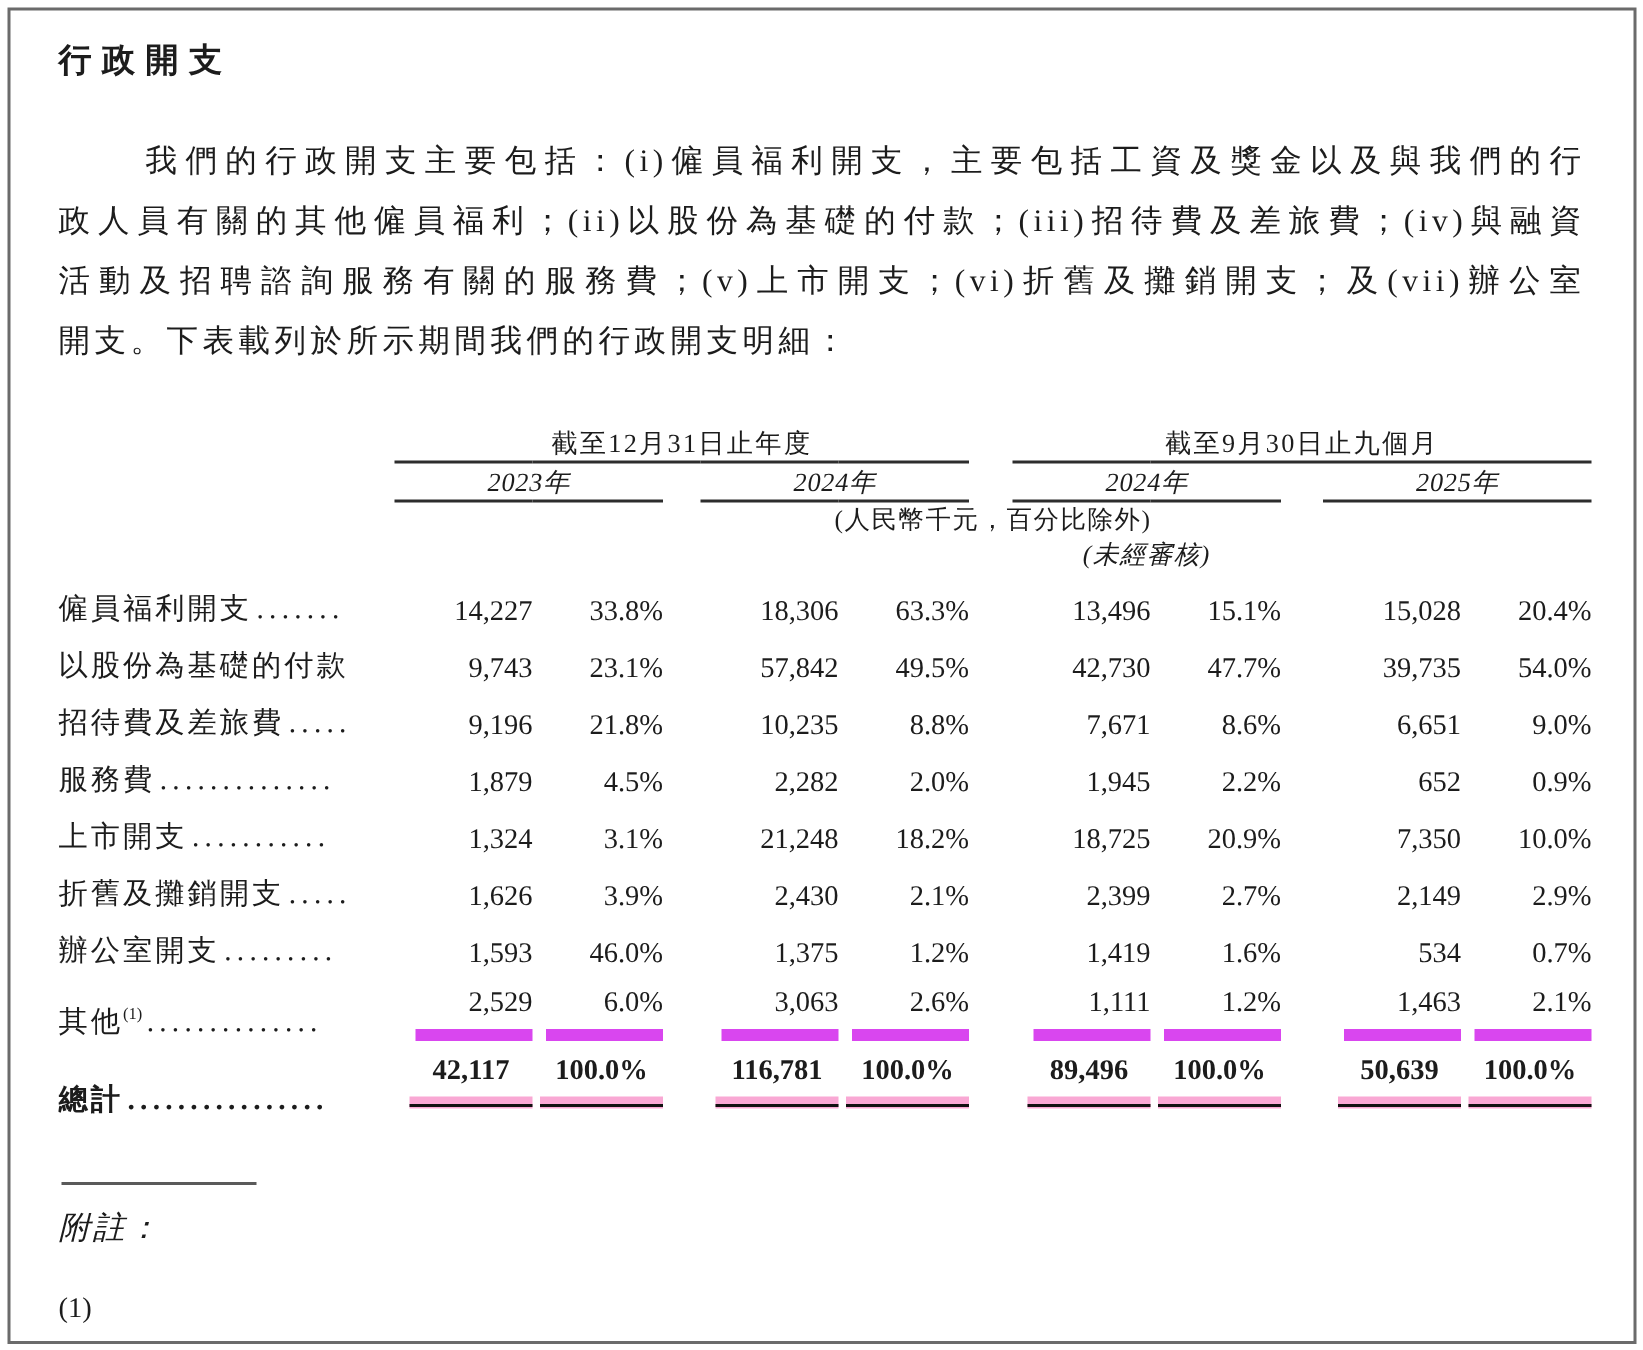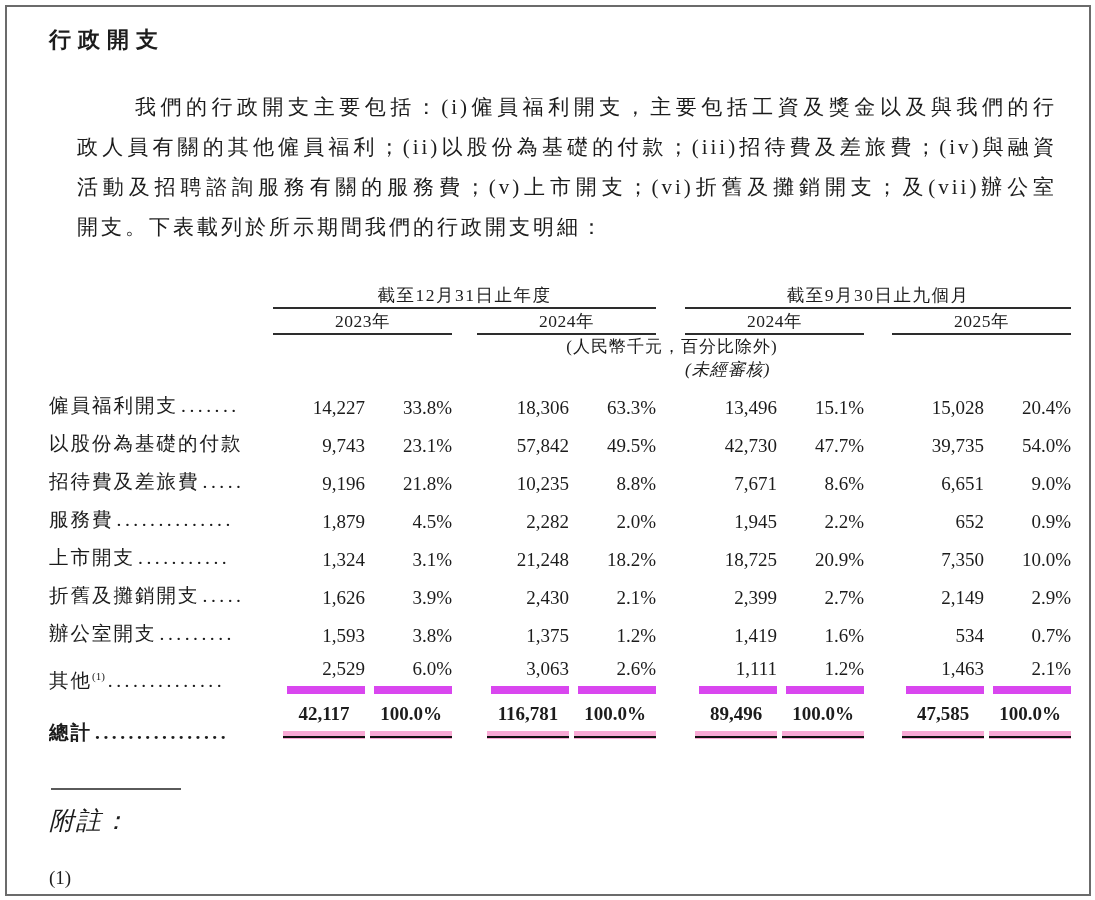--- a/index.html
+++ b/index.html
@@ -17,40 +17,39 @@
     overflow: hidden;
   }
   .page {
     position: absolute;
     left: 5px;
     top: 5px;
     width: 1086px;
     height: 891px;
     box-sizing: border-box;
     border: 2px solid #6b6b6b;
-    padding: 14px 32px 10px 42px;
+    padding: 14px 32px 10px 32px;
     background: #ffffff;
   }
   .title {
     font-size: 22px;
     font-weight: bold;
     letter-spacing: 7px;
     margin-top: 4px;
   }
   .para {
     margin-top: 32px;
     font-size: 21px;
     line-height: 40px;
     letter-spacing: 3px;
   }
   .para .line {
     text-align: justify;
     text-align-last: justify;
     white-space: nowrap;
-    margin-left: 28px;
   }
   .para .line.first { text-indent: 58px; }
   .para .line.last  { text-align-last: left; white-space: normal; }
 
   table.fin {
     margin-top: 36px;
     border-collapse: collapse;
     table-layout: fixed;
     width: 1022px;
   }
@@ -68,31 +67,32 @@
     padding-bottom: 7px;
   }
   .yr {
     font-size: 17.5px;
     font-weight: bold;
     text-align: center;
     letter-spacing: 0.5px;
     border-bottom: 2px solid #2d2d2d;
     padding-top: 16px;
     padding-bottom: 6px;
+    font-style: italic;
   }
   .unit-row td {
     font-size: 17px;
     text-align: center;
     letter-spacing: 1px;
     padding-top: 14px;
   }
   .unaudited-row td {
     font-size: 17px;
     font-style: italic;
-    text-align: left;
+    text-align: center;
     letter-spacing: 1px;
     padding-top: 8px;
     padding-bottom: 4px;
   }
   tr.datarow td { padding-top: 11px; }
   td.lbl {
     font-size: 19.5px;
     letter-spacing: 2px;
     white-space: nowrap;
     overflow: hidden;
@@ -131,21 +131,21 @@
     bottom: -7px;
     border-bottom: 2px solid #111111;
   }
   .footnote-rule {
     width: 130px;
     border: none;
     border-top: 2.5px solid #5a5a5a;
     margin: 42px 0 0 2px;
   }
   .fn-label {
-    font-size: 25px;
+    font-size: 21px;
     font-style: italic;
     letter-spacing: 2px;
     margin-top: 14px;
   }
   .fn-item {
     display: flex;
     margin-top: 30px;
     font-size: 19px;
     letter-spacing: 2.5px;
   }
@@ -290,21 +290,21 @@
           <td class="gapcell"></td>
           <td class="num">2,399</td>
           <td class="pct">2.7%</td>
           <td class="gapcell"></td>
           <td class="num">2,149</td>
           <td class="pct">2.9%</td>
         </tr>
         <tr class="datarow">
           <td class="lbl"><span>辦公室開支</span><sup></sup><span class="dots">.........</span></td>
           <td class="num">1,593</td>
-          <td class="pct">3.8%</td>
+          <td class="pct">46.0%</td>
           <td class="gapcell"></td>
           <td class="num">1,375</td>
           <td class="pct">1.2%</td>
           <td class="gapcell"></td>
           <td class="num">1,419</td>
           <td class="pct">1.6%</td>
           <td class="gapcell"></td>
           <td class="num">534</td>
           <td class="pct">0.7%</td>
         </tr>
@@ -326,21 +326,21 @@
           <td class="lbl"><span>總計</span><sup></sup><span class="dots">................</span></td>
           <td class="num"><span class="uu">42,117</span></td>
           <td class="pct"><span class="uu">100.0%</span></td>
           <td class="gapcell"></td>
           <td class="num"><span class="uu">116,781</span></td>
           <td class="pct"><span class="uu">100.0%</span></td>
           <td class="gapcell"></td>
           <td class="num"><span class="uu">89,496</span></td>
           <td class="pct"><span class="uu">100.0%</span></td>
           <td class="gapcell"></td>
-          <td class="num"><span class="uu">47,585</span></td>
+          <td class="num"><span class="uu">50,639</span></td>
           <td class="pct"><span class="uu">100.0%</span></td>
         </tr>
       </tbody>
     </table>
 
     <hr class="footnote-rule">
     <div class="fn-label">附註：</div>
     <div class="fn-item">
       <span class="marker">(1)</span>
     </div>

